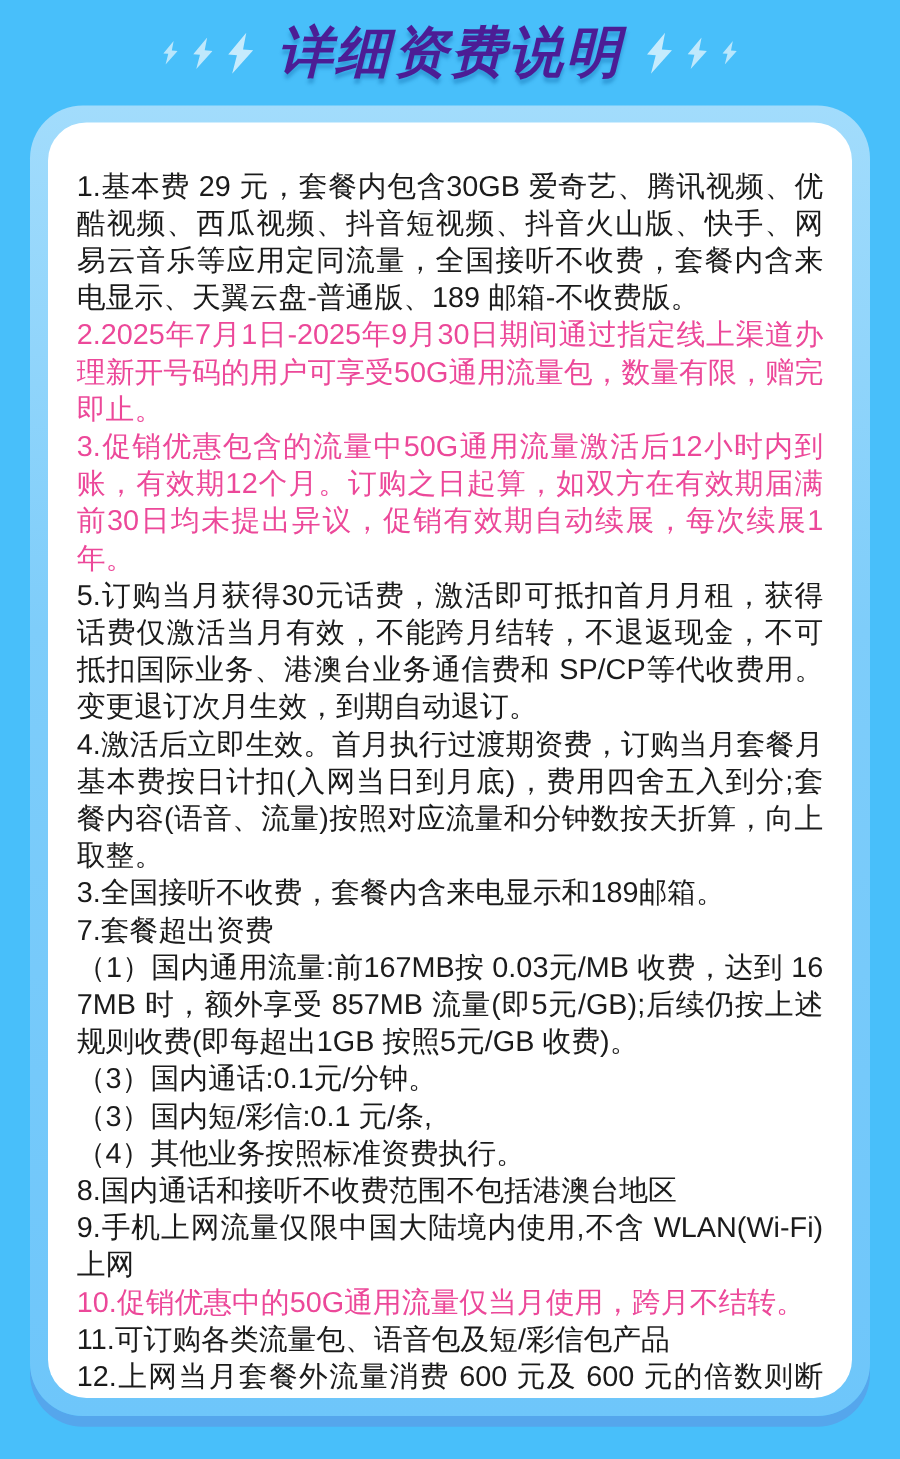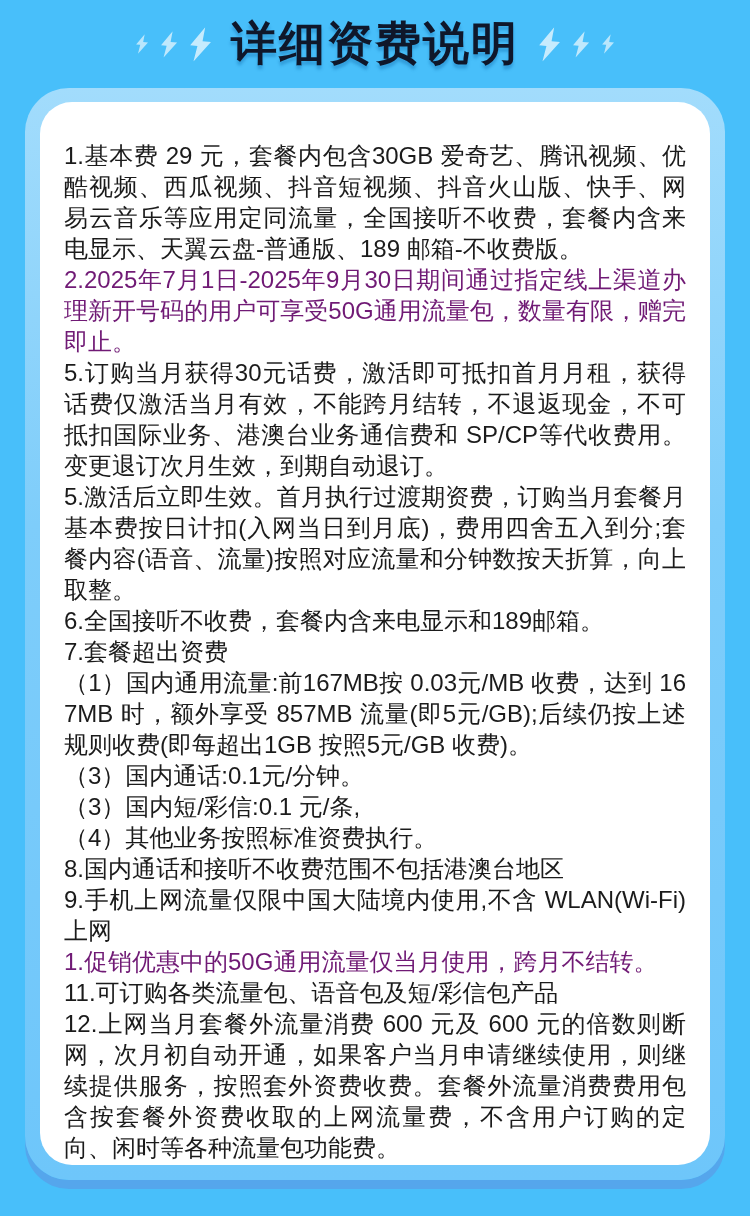--- a/index.html
+++ b/index.html
@@ -16,23 +16,24 @@
     display:flex;
     align-items:center;
     justify-content:center;
     gap:10px;
   }
   .page-title {
     margin:0 10px;
     font-size:46px;
     font-weight:800;
     letter-spacing:2px;
-    color:#0f172a;
+    color:#4c1d95;
     text-shadow:0 4px 3px rgba(23,115,180,.45);
     white-space:nowrap;
+    font-style:italic;
   }
   .bolts { display:flex; align-items:center; gap:13px; }
   .bolt { display:block; transform:rotate(5deg); }
   .bolt path { fill:#c6ebfd; }
   .bolt.sz-s { height:20px; width:12px; opacity:.9; }
   .bolt.sz-m { height:27px; width:16px; opacity:.95; }
   .bolt.sz-l { height:35px; width:21px; }
   
   .card-outer {
     margin:0 25px;
@@ -53,21 +54,21 @@
   }
   .notes p {
     margin:0;
     font-size:24px;
     line-height:31px;
     font-weight:500;
     color:#1b1b1b;
     text-align:justify;
     word-break:break-all;
   }
-  .notes p.red { color:#701a75; }
+  .notes p.red { color:#ec4899; }
 </style>
 </head>
 <body>
 
 <div class="page">
 
   <div class="header">
     <span class="bolts">
       <svg class="bolt sz-s" viewBox="0 0 14 24">
           <path d="M9.2 0 L0 13.2 L5 13.2 L3.2 24 L14 9.6 L8.2 9.6 Z"></path>
@@ -92,30 +93,31 @@
         </svg>
     </span>
   </div>
 
   <div class="card-outer">
     <div class="card-inner">
       <div class="notes">
 
       <p>1.基本费 29 元，套餐内包含30GB 爱奇艺、腾讯视频、优酷视频、西瓜视频、抖音短视频、抖音火山版、快手、网易云音乐等应用定同流量，全国接听不收费，套餐内含来电显示、天翼云盘-普通版、189 邮箱-不收费版。</p>
           <p class="red">2.2025年7月1日-2025年9月30日期间通过指定线上渠道办理新开号码的用户可享受50G通用流量包，数量有限，赠完即止。</p>
+          <p class="red">3.促销优惠包含的流量中50G通用流量激活后12小时内到账，有效期12个月。订购之日起算，如双方在有效期届满前30日均未提出异议，促销有效期自动续展，每次续展1年。</p>
           <p>5.订购当月获得30元话费，激活即可抵扣首月月租，获得话费仅激活当月有效，不能跨月结转，不退返现金，不可抵扣国际业务、港澳台业务通信费和 SP/CP等代收费用。变更退订次月生效，到期自动退订。</p>
-          <p>5.激活后立即生效。首月执行过渡期资费，订购当月套餐月基本费按日计扣(入网当日到月底)，费用四舍五入到分;套餐内容(语音、流量)按照对应流量和分钟数按天折算，向上取整。</p>
-          <p>6.全国接听不收费，套餐内含来电显示和189邮箱。</p>
+          <p>4.激活后立即生效。首月执行过渡期资费，订购当月套餐月基本费按日计扣(入网当日到月底)，费用四舍五入到分;套餐内容(语音、流量)按照对应流量和分钟数按天折算，向上取整。</p>
+          <p>3.全国接听不收费，套餐内含来电显示和189邮箱。</p>
           <p>7.套餐超出资费</p>
           <p>（1）国内通用流量:前167MB按 0.03元/MB 收费，达到 167MB 时，额外享受 857MB 流量(即5元/GB);后续仍按上述规则收费(即每超出1GB 按照5元/GB 收费)。</p>
           <p>（3）国内通话:0.1元/分钟。</p>
           <p>（3）国内短/彩信:0.1 元/条,</p>
           <p>（4）其他业务按照标准资费执行。</p>
           <p>8.国内通话和接听不收费范围不包括港澳台地区</p>
           <p>9.手机上网流量仅限中国大陆境内使用,不含 WLAN(Wi-Fi)上网</p>
-          <p class="red">1.促销优惠中的50G通用流量仅当月使用，跨月不结转。</p>
+          <p class="red">10.促销优惠中的50G通用流量仅当月使用，跨月不结转。</p>
           <p>11.可订购各类流量包、语音包及短/彩信包产品</p>
           <p>12.上网当月套餐外流量消费 600 元及 600 元的倍数则断网，次月初自动开通，如果客户当月申请继续使用，则继续提供服务，按照套外资费收费。套餐外流量消费费用包含按套餐外资费收取的上网流量费，不含用户订购的定向、闲时等各种流量包功能费。</p>
         </div>
     </div>
   </div>
 
 </div>
 
 </body></html>

